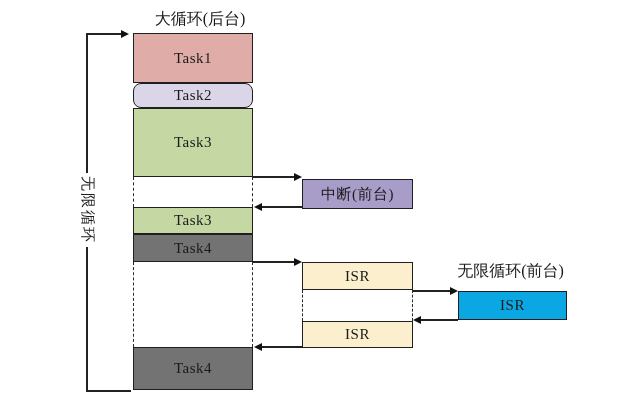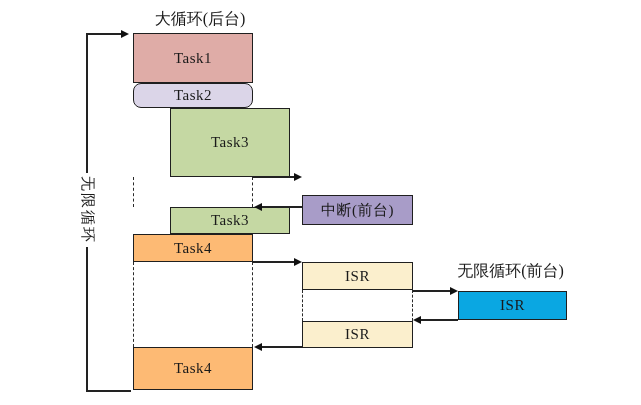--- a/index.html
+++ b/index.html
@@ -24,22 +24,22 @@
     border-left:8px solid #111;}
   .ah-l{position:absolute;width:0;height:0;
     border-top:4px solid transparent;border-bottom:4px solid transparent;
     border-right:8px solid #111;}
   .lbl{position:absolute;font-size:16px;white-space:nowrap;}
   .vlbl{position:absolute;font-size:15px;white-space:nowrap;
     transform:translate(-50%,-50%) rotate(90deg);letter-spacing:2px;}
   
   .f-task1{background:#DFACA7;text-align:right;}
   .f-task2{background:#DBD5E8;border-radius:8px;}
-  .f-task3{background:#C5D8A3;margin-left:37px;}
-  .f-task4{background:#fdba74;}
+  .f-task3{background:#C5D8A3;}
+  .f-task4{background:#737373;}
   .f-int{background:#A89CC8;}
   .f-isr{background:#FBEFCD;}
   .f-nisr{background:#0AA7E2;}
 </style>
 </head>
 <body>
 
 <div id="canvas">
 
   <div class="lbl" style="left:130px;top:9px;width:140px;text-align:center;">大循环(后台)</div>
@@ -65,21 +65,21 @@
     <span>Task3</span>
   </div>
   <div class="box f-task4" style="left:133px;top:234px;width:120px;height:28px;">
     <span>Task4</span>
   </div>
   <div class="gap" style="left:133px;top:262px;width:120px;height:85px;"></div>
   <div class="box f-task4" style="left:133px;top:347px;width:120px;height:43px;">
     <span>Task4</span>
   </div>
 
-  <div class="box f-int" style="left:302px;top:195px;width:111px;height:30px;">
+  <div class="box f-int" style="left:302px;top:179px;width:111px;height:30px;">
     <span>中断(前台)</span>
   </div>
 
   <div class="hline" style="left:253px;top:176px;width:42px;"></div>
   <div class="ah-r" style="left:294px;top:173px;"></div>
 
   <div class="hline" style="left:262px;top:206px;width:40px;"></div>
   <div class="ah-l" style="left:254px;top:203px;"></div>
 
   <div class="box f-isr" style="left:302px;top:262px;width:111px;height:28px;">

